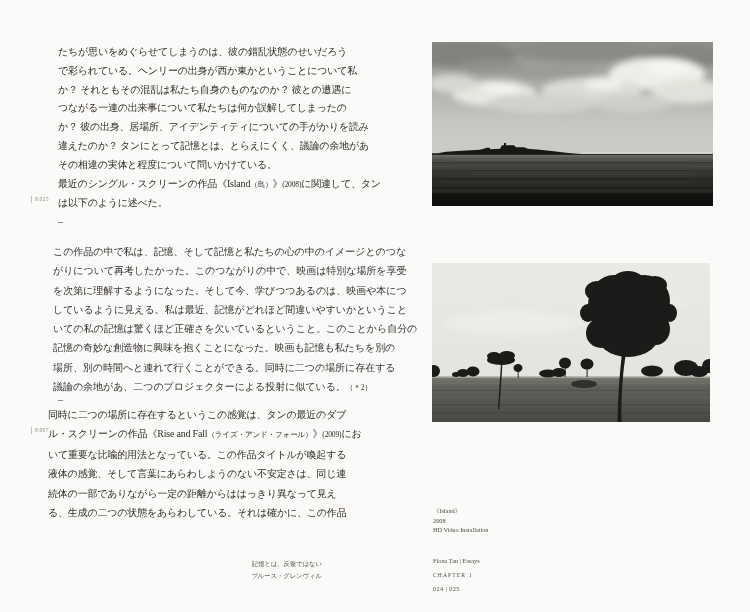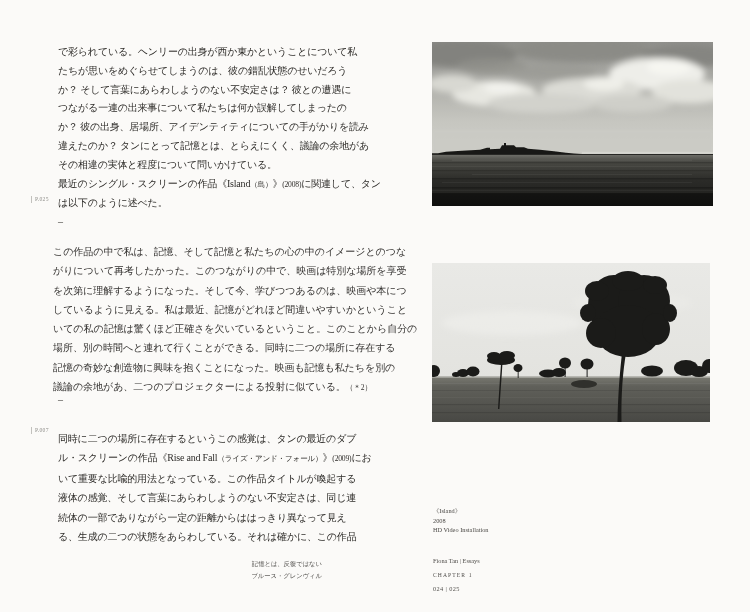--- a/index.html
+++ b/index.html
@@ -8,21 +8,21 @@
     background:#fbfaf8;color:#2e2c29;
     font-family:"Liberation Serif","DejaVu Serif",serif;
   }
   .abs{position:absolute;}
   .line{white-space:nowrap;}
   .sm{font-size:0.76em;}
   
   #block1{left:58px;top:43px;width:296px;font-size:10px;letter-spacing:-0.2px;line-height:18.8px;}
   #quote{left:53px;top:242px;width:308px;font-size:10px;letter-spacing:-0.05px;line-height:19.3px;color:#343230;text-align:center;}
   #dash2{left:58px;top:391px;font-size:10px;line-height:18.8px;}
-  #para3{left:58px;top:405px;width:296px;font-size:10px;letter-spacing:-0.2px;line-height:19.4px;margin-top:24px;}
+  #para3{left:48px;top:405px;width:296px;font-size:10px;letter-spacing:-0.2px;line-height:19.4px;}
   .margin-note{
     font-size:5.6px;color:#8f8e8a;letter-spacing:0.3px;
     border-left:1px solid #c2c1bd;padding-left:3px;line-height:7px;
   }
   #note1{left:31px;top:196px;}
   #note2{left:31px;top:427px;}
   #footer-left{left:180px;top:558px;width:142px;text-align:right;font-size:6.3px;line-height:12.3px;color:#504e4b;}
   
   .photo{position:absolute;display:block;}
   #ph1{left:432px;top:42px;width:281px;height:164px;}
@@ -34,40 +34,40 @@
   #footer-right .fr-pages{font-size:6.3px;letter-spacing:0.4px;margin-top:6px;line-height:8px;}
 </style>
 </head>
 <body>
 
 <div style="width:750px;height:612px;position:relative;">
 
   <div>
 
     <div id="block1" class="abs">
+        <div class="line"><span>たちが思いをめぐらせてしまうのは、彼の錯乱状態のせいだろう</span></div>
         <div class="line"><span>で彩られている。ヘンリーの出身が西か東かということについて私</span></div>
-        <div class="line"><span>たちが思いをめぐらせてしまうのは、彼の錯乱状態のせいだろう</span></div>
-        <div class="line"><span>か？ そして言葉にあらわしようのない不安定さは？ 彼との遭遇に</span></div>
+        <div class="line"><span>か？ それともその混乱は私たち自身のものなのか？ 彼との遭遇に</span></div>
         <div class="line"><span>つながる一連の出来事について私たちは何か誤解してしまったの</span></div>
         <div class="line"><span>か？ 彼の出身、居場所、アイデンティティについての手がかりを読み</span></div>
         <div class="line"><span>違えたのか？ タンにとって記憶とは、とらえにくく、議論の余地があ</span></div>
         <div class="line"><span>その相違の実体と程度について問いかけている。</span></div>
         <div class="line"><span>最近のシングル・スクリーンの作品《Island</span><span class="sm">（島）</span><span>》</span><span class="sm">(2008)</span><span>に関連して、タン</span></div>
         <div class="line"><span>は以下のように述べた。</span></div>
         <div class="line"><span>–</span></div>
       </div>
 
     <div id="quote" class="abs">
         <div class="line"><span>この作品の中で私は、記憶、そして記憶と私たちの心の中のイメージとのつな</span></div>
         <div class="line"><span>がりについて再考したかった。このつながりの中で、映画は特別な場所を享受</span></div>
         <div class="line"><span>を次第に理解するようになった。そして今、学びつつあるのは、映画や本につ</span></div>
         <div class="line"><span>しているように見える。私は最近、記憶がどれほど間違いやすいかということ</span></div>
         <div class="line"><span>いての私の記憶は驚くほど正確さを欠いているということ。このことから自分の</span></div>
+        <div class="line"><span>記憶の奇妙な創造物に興味を抱くことになった。映画も記憶も私たちを別の</span></div>
         <div class="line"><span>場所、別の時間へと連れて行くことができる。同時に二つの場所に存在する</span></div>
-        <div class="line"><span>記憶の奇妙な創造物に興味を抱くことになった。映画も記憶も私たちを別の</span></div>
         <div class="line"><span>議論の余地があ、二つのプロジェクターによる投射に似ている。</span><span class="sm">（＊2）</span></div>
       </div>
 
     <div id="dash2" class="abs">–</div>
 
     <div id="para3" class="abs">
         <div class="line"><span>同時に二つの場所に存在するというこの感覚は、タンの最近のダブ</span></div>
         <div class="line"><span>ル・スクリーンの作品《Rise and Fall</span><span class="sm">（ライズ・アンド・フォール）</span><span>》</span><span class="sm">(2009)</span><span>にお</span></div>
         <div class="line"><span>いて重要な比喩的用法となっている。この作品タイトルが喚起する</span></div>
         <div class="line"><span>液体の感覚、そして言葉にあらわしようのない不安定さは、同じ連</span></div>

